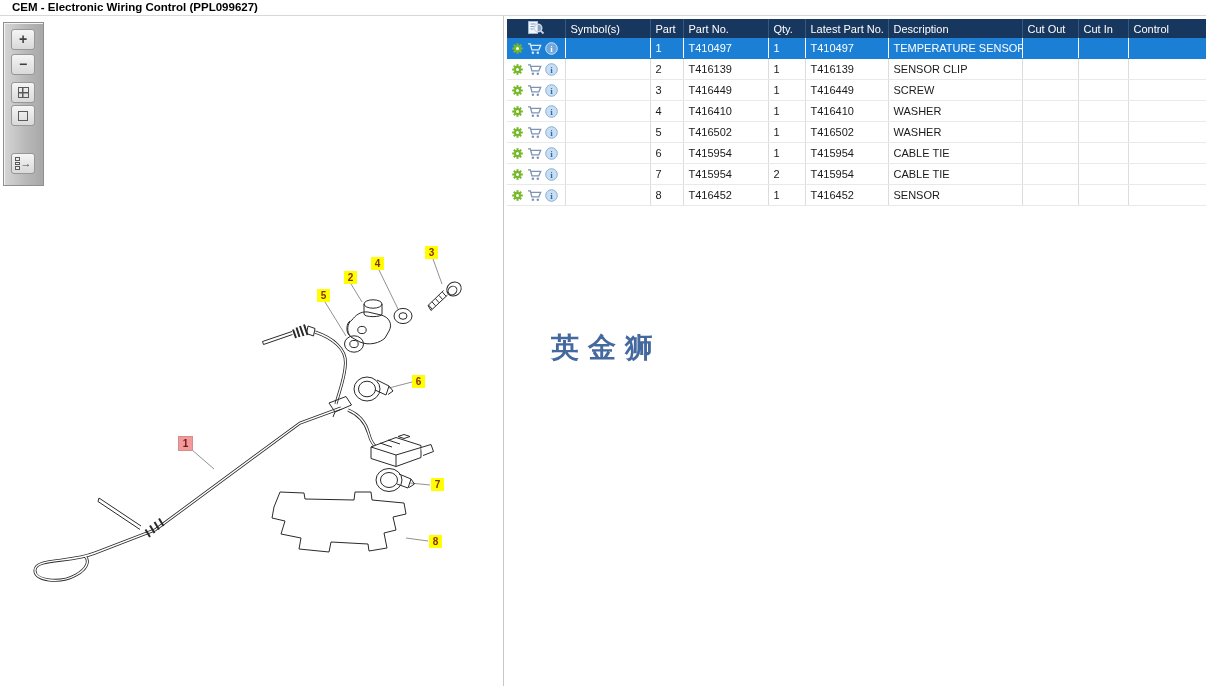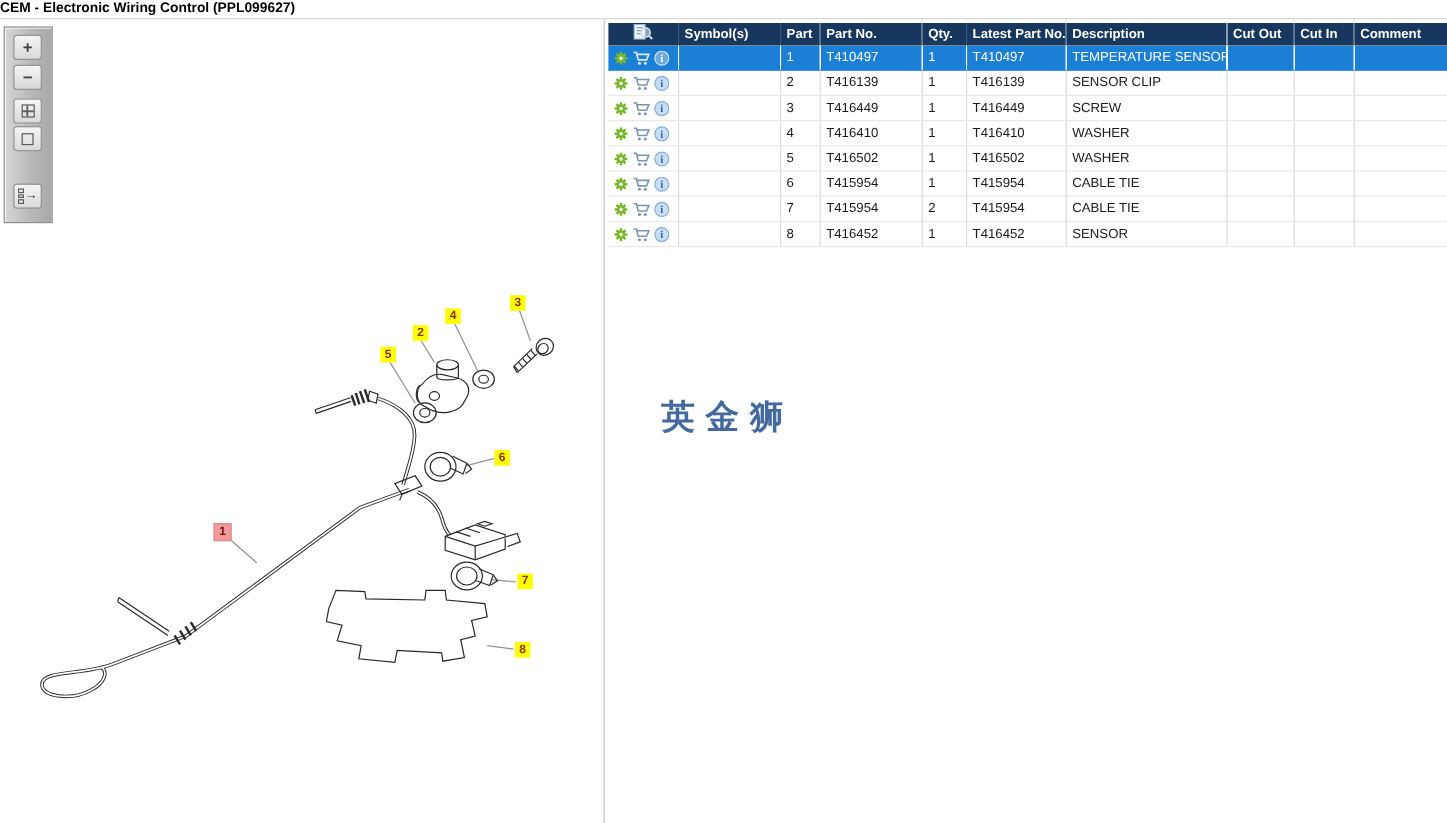--- a/index.html
+++ b/index.html
@@ -8,21 +8,21 @@
     background:#ffffff;
     font-family:"Liberation Sans", sans-serif;
     -webkit-font-smoothing:antialiased;
   }
   
   .titlebar{
     position:absolute;left:0;top:0;width:1206px;height:15px;
     background:#fff;border-bottom:1px solid #d8d8d8;
   }
   .titlebar .title{
-    position:absolute;left:0;top:1px;
+    position:absolute;left:12px;top:1px;
     font-size:11.5px;font-weight:bold;color:#000;white-space:nowrap;
   }
   
   .toolbar{
     position:absolute;left:3px;top:22px;width:39px;height:162px;
     background:linear-gradient(90deg,#d6d6d6,#b9b9b9 55%,#a8a8a8);
     border:1px solid #8f8f8f;box-shadow:inset 1px 1px 0 #f2f2f2;
   }
   .tb-btn{
     position:absolute;left:7px;width:24px;height:21px;
@@ -62,21 +62,21 @@
     font-size:28px;font-weight:bold;letter-spacing:9px;
     color:var(--watermark,#44699e);white-space:nowrap;
   }
   
   table.parts{
     position:absolute;left:507px;top:19px;width:699px;
     border-collapse:collapse;table-layout:fixed;
     font-size:11px;color:#1a1a1a;
   }
   table.parts th{
-    background:var(--header-bg,#17375e);color:#fff;font-weight:700;
+    background:var(--header-bg,#17375e);color:#fff;font-weight:400;
     height:19px;padding:0 0 0 5px;text-align:left;white-space:nowrap;overflow:hidden;
     border-right:1px solid #33597f;font-size:11px;
   }
   table.parts th.iconcol{padding:0;text-align:center;}
   table.parts td{
     height:20px;padding:0 0 0 5px;white-space:nowrap;overflow:hidden;
     border-right:1px solid #dcdcdc;border-bottom:1px solid #e9e9e9;
     background:#fff;
   }
   table.parts td.iconcol{padding:0 0 0 4px;}
@@ -233,21 +233,21 @@
             <line x1="14.8" y1="10.8" x2="17.5" y2="13.5" stroke="#c8d8ec" stroke-width="1.8"></line>
           </svg></th>
         <th>Symbol(s)</th>
         <th>Part</th>
         <th>Part No.</th>
         <th>Qty.</th>
         <th>Latest Part No.</th>
         <th>Description</th>
         <th>Cut Out</th>
         <th>Cut In</th>
-        <th>Comment</th>
+        <th>Control</th>
       </tr>
     </thead>
   <tbody id="parts-body">
       <tr class="selected">
         <td class="iconcol">
           <span class="rowicons">
             <span class="ric">
               <svg width="13" height="13" viewBox="0 0 13 13">
                 <g stroke="#76b82a" stroke-width="2.1">
                   <line x1="6.5" y1="1.2" x2="6.5" y2="11.8"></line>

